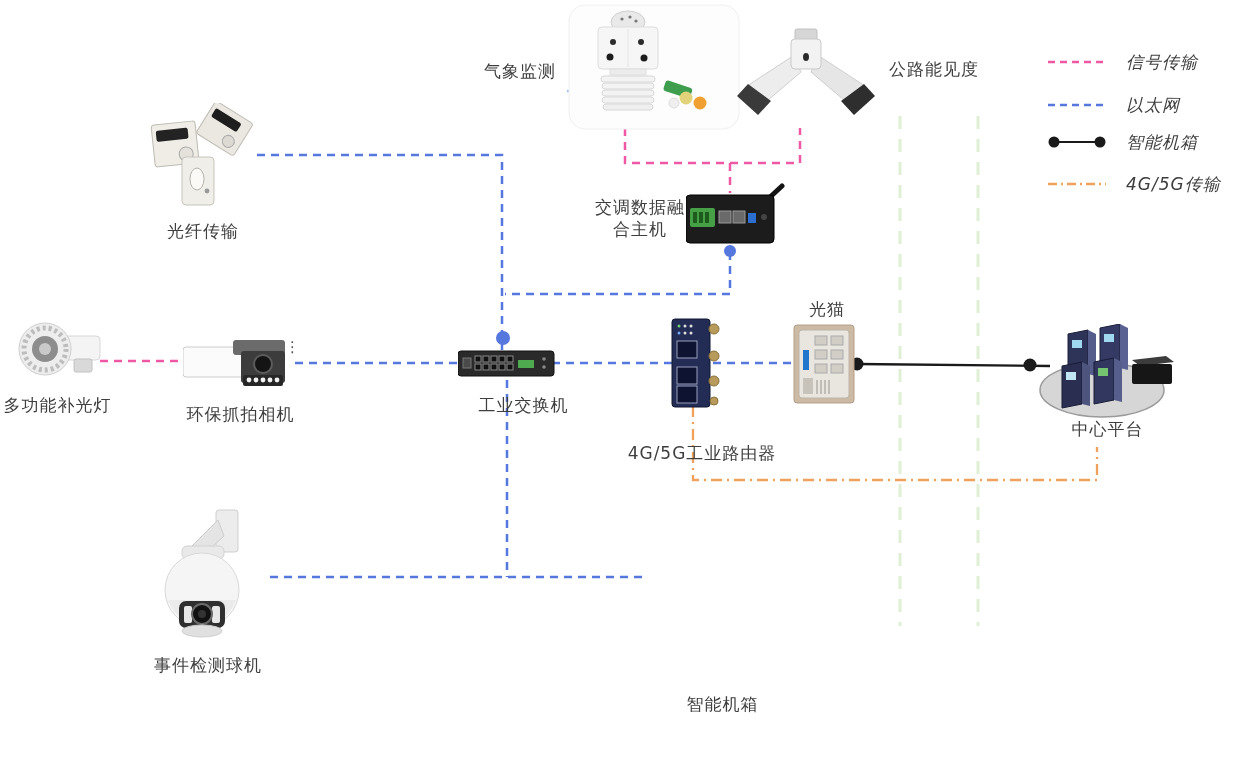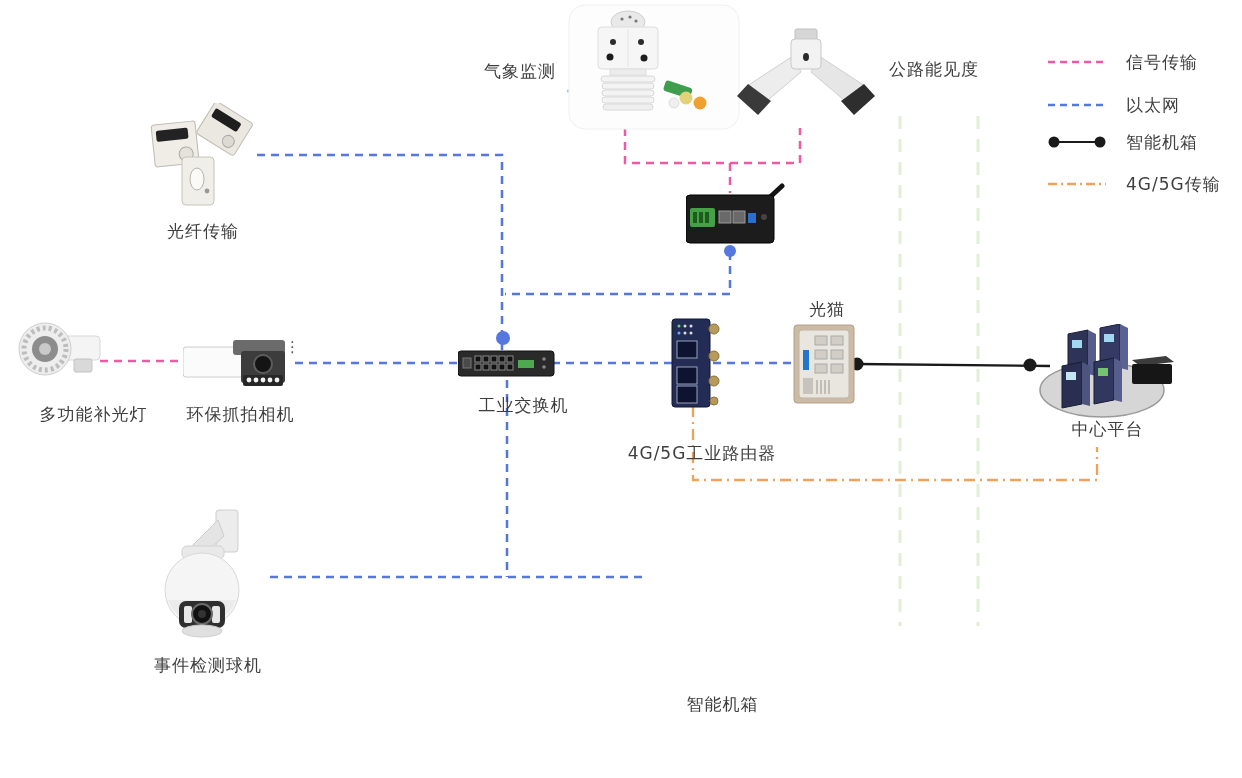--- a/index.html
+++ b/index.html
@@ -11,21 +11,21 @@
   .overlay{position:absolute;left:0;top:0;pointer-events:none;}
   .device{position:absolute;}
   .node-label{
     position:absolute;font-size:17px;color:#3e3e3e;text-align:center;
     letter-spacing:1px;line-height:1.3;white-space:nowrap;
   }
   .node-label.wrap{white-space:normal;}
   .ellipsis-mark{position:absolute;font-size:15px;color:#555;letter-spacing:0;}
   .legend{position:absolute;left:1046px;top:0;width:200px;}
   .legend-row{position:absolute;left:0;height:20px;display:flex;align-items:center;gap:18px;}
-  .legend-label{font-size:17px;color:#3e3e3e;letter-spacing:1px;white-space:nowrap;flex:1;text-align:center;}
+  .legend-label{font-size:17px;color:#3e3e3e;letter-spacing:1px;white-space:nowrap;flex:1;text-align:center;font-style:italic;}
   
   .dash{fill:none;stroke-width:2.5;stroke-dasharray:8 6;}
   .dashdot{fill:none;stroke-width:2.3;stroke-dasharray:11 5 2 5;}
   .solidline{fill:none;stroke-width:2.4;}
   .guide{fill:none;stroke-width:3;stroke-dasharray:13 10;}
   .stub{fill:none;stroke:#9cc4ee;stroke-width:2.5;stroke-dasharray:6 5;}
 </style>
 </head>
 <body>
 
@@ -244,21 +244,22 @@
       <circle cx="44" cy="106" r="10" fill="#111" stroke="#6a6a6a" stroke-width="2"></circle>
       <circle cx="44" cy="106" r="4" fill="#333"></circle>
       <ellipse cx="44" cy="123" rx="20" ry="6" fill="#e0e0e0" stroke="#cfcfcf"></ellipse>
     </svg>
   </div>
 
 
   <div class="node-label" style="left:470px;top:60px;width:100px;">气象监测</div>
   <div class="node-label" style="left:878px;top:58px;width:112px;">公路能见度</div>
   <div class="node-label" style="left:148px;top:220px;width:110px;">光纤传输</div>
-  <div class="node-label" style="left:0px;top:403px;width:115px;padding-left:36px;">多功能补光灯</div>
+  <div class="node-label wrap" style="left:592px;top:196px;width:96px;">交调数据融合主机</div>
+  <div class="node-label" style="left:0px;top:394px;width:115px;">多功能补光灯</div>
   <div class="node-label" style="left:183px;top:403px;width:115px;">环保抓拍相机</div>
   <div class="ellipsis-mark" style="left:285px;top:338px;">⋮</div>
   <div class="node-label" style="left:455px;top:394px;width:105px;margin-left:16px;">工业交换机</div>
   <div class="node-label" style="left:614px;top:414px;width:176px;margin-top:28px;">4G/5G工业路由器</div>
   <div class="node-label" style="left:797px;top:298px;width:60px;">光猫</div>
   <div class="node-label" style="left:1040px;top:418px;width:135px;">中心平台</div>
   <div class="node-label" style="left:146px;top:654px;width:124px;">事件检测球机</div>
   <div class="node-label" style="left:655px;top:693px;width:135px;">智能机箱</div>
 
   <div class="legend">

